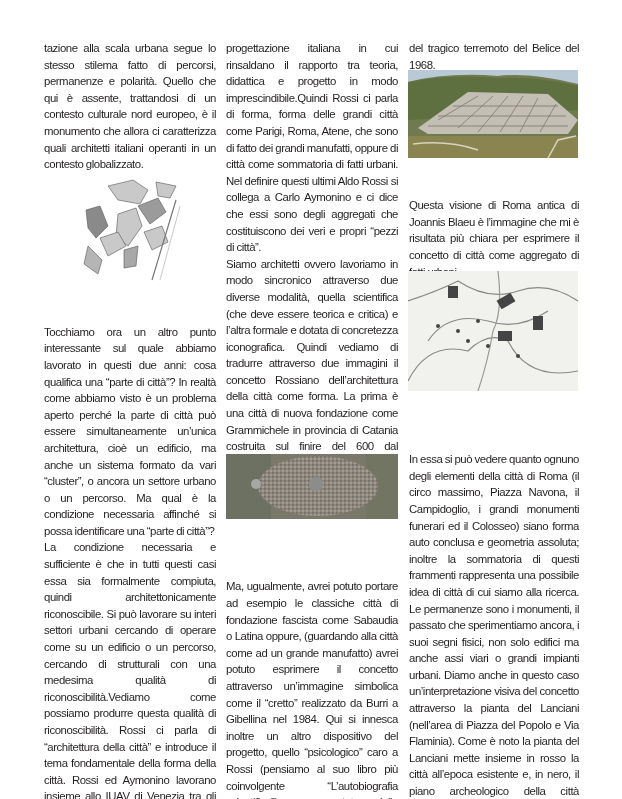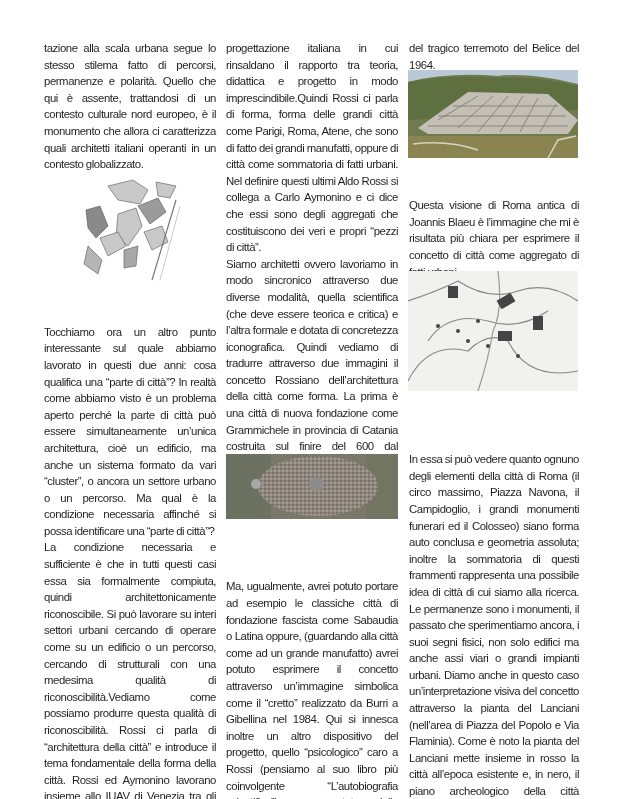--- a/index.html
+++ b/index.html
@@ -64,21 +64,21 @@
     <rect width="172" height="65" fill="#7a7868"></rect>
     <rect x="0" y="0" width="45" height="65" fill="#6d7161"></rect>
     <rect x="140" y="0" width="32" height="65" fill="#737563"></rect>
     <ellipse cx="92" cy="32" rx="60" ry="30" fill="url(#dots)"></ellipse>
     <circle cx="90" cy="30" r="7" fill="#8c8c8a"></circle>
     <circle cx="30" cy="30" r="5" fill="#a7a8a3"></circle>
   </svg>
 </div>
 
 <div id="col3" class="col">
-  <p>del tragico terremoto del Belice del 1964.</p>
+  <p>del tragico terremoto del Belice del 1968.</p>
   <p style="margin-top:124px">Questa visione di Roma antica di Joannis Blaeu è l’immagine che mi è risultata più chiara per esprimere il concetto di città come aggregato di fatti urbani.</p>
   <p style="margin-top:171px">In essa si può vedere quanto ognuno degli elementi della città di Roma (il circo massimo, Piazza Navona, il Campidoglio, i grandi monumenti funerari ed il Colosseo) siano forma auto conclusa e geometria assoluta; inoltre la sommatoria di questi frammenti rappresenta una possibile idea di città di cui siamo alla ricerca. Le permanenze sono i monumenti, il passato che sperimentiamo ancora, i  suoi segni fisici, non solo edifici ma anche assi viari o grandi impianti urbani. Diamo anche in questo caso un’interpretazione visiva del concetto attraverso la pianta del Lanciani (nell’area di Piazza del Popolo e Via Flaminia). Come è noto la pianta del Lanciani mette insieme in rosso la città all’epoca esistente e, in nero, il piano archeologico della città romana</p>
 </div>
 
 <div id="fig-cretto" class="fig">
   <svg viewBox="0 0 170 88" preserveAspectRatio="none">
     <rect width="170" height="88" fill="#6f7a4f"></rect>
     <path d="M0 0 H170 V14 Q120 2 90 6 Q40 2 0 12 Z" fill="#b9c9d6"></path>
     <path d="M0 12 Q40 4 90 8 Q130 6 170 16 V40 L0 50 Z" fill="#5e7040"></path>
     <path d="M10 58 L60 22 L140 24 L170 50 L160 64 L20 64 Z" fill="#c4bfb4"></path>

